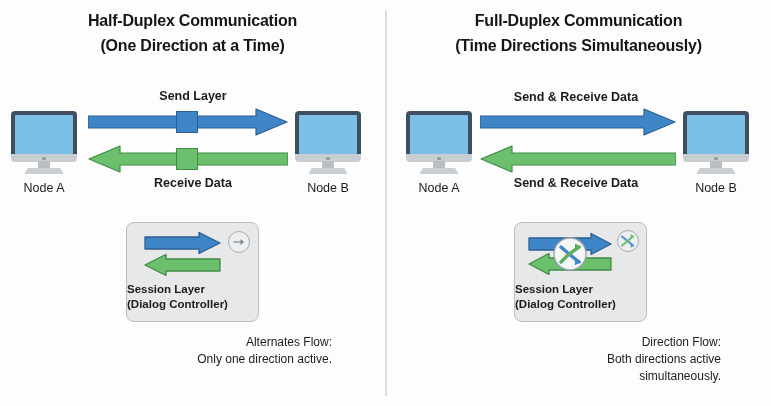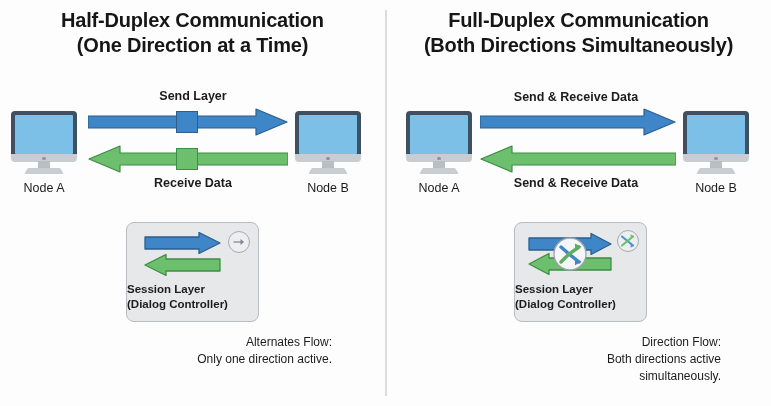--- a/index.html
+++ b/index.html
@@ -35,21 +35,21 @@
     height: 386px;
     background: #dcdcdc;
   }
 
   .title {
     position: absolute;
     left: 0;
     right: 0;
     top: 8px;
     text-align: center;
-    font-size: 20px;
+    font-size: 16px;
     font-weight: bold;
     letter-spacing: -0.2px;
     line-height: 25px;
     color: #161616;
   }
   .title .line2 { display: block; }
 
   
   .monitor {
     position: absolute;
@@ -275,21 +275,21 @@
     <div class="caption" style="left:52px; top:334px;">
       <span>Alternates Flow:</span>
       <span>Only one direction active.</span>
     </div>
   </div>
 
   <div class="panel panel-right">
 
     <div class="title">
       <span>Full-Duplex Communication</span>
-      <span class="line2">(Both Directions Simultaneously)</span>
+      <span class="line2">(Time Directions Simultaneously)</span>
     </div>
 
     <div class="flow-label" style="left:70px; top:90px;">Send &amp; Receive Data</div>
 
     <div class="monitor" style="left:20px; top:111px;">
       <div class="mon-body">
         <div class="mon-screen"></div>
       </div>
       <div class="mon-chinbar"></div>
       <div class="mon-dot"></div>

